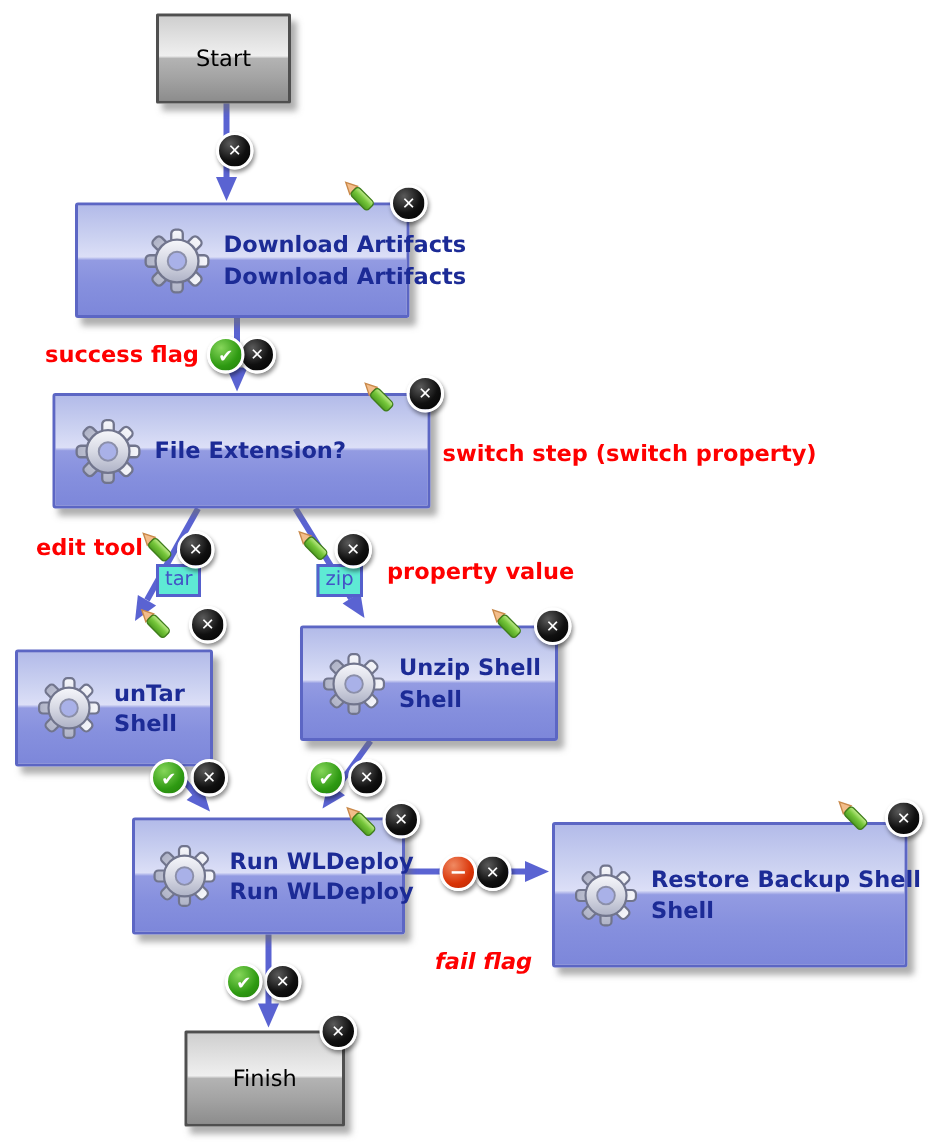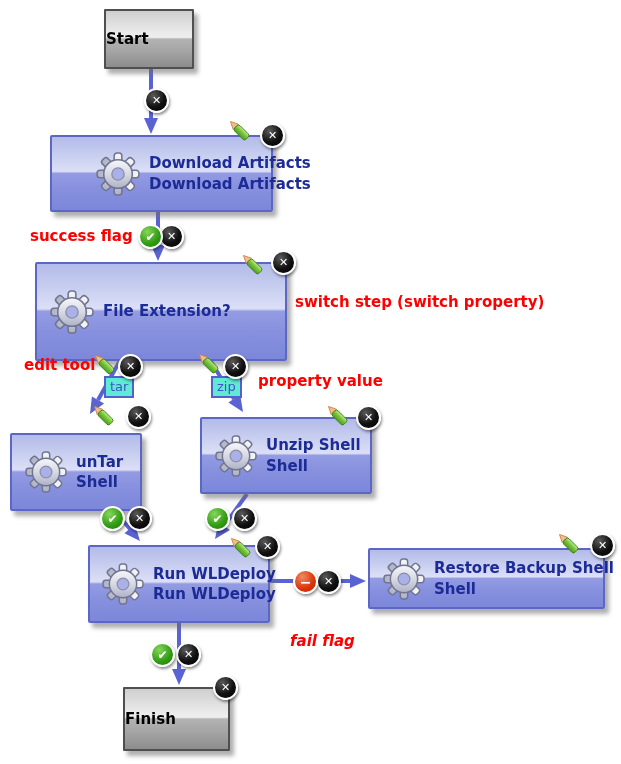--- a/index.html
+++ b/index.html
@@ -15,21 +15,22 @@
     border:2px solid #5c66c4;border-radius:2px;
     background:linear-gradient(180deg,#b3bbe9 0%,#ccd2f1 30%,#dcdff7 47%,#939be2 50%,#8690de 72%,#7d87da 100%);
     box-shadow:4px 5px 4px rgba(110,110,110,.55);
     color:#1c2b96;font-weight:bold;font-size:15px;
     padding:0 8px 0 13px;gap:9px;
   }
   .node-gray{
     border:2px solid #4f4f4f;border-radius:1px;
     background:linear-gradient(180deg,#cfcfcf 0%,#e4e4e4 30%,#efefef 47%,#b3b3b3 50%,#a4a4a4 72%,#8d8d8d 100%);
     box-shadow:4px 5px 4px rgba(110,110,110,.55);
-    color:#000;font-weight:bold;font-size:15px;
+    color:#000;font-weight:normal;font-size:15px;
+    justify-content:center;
   }
   .node-text{line-height:1.36;white-space:nowrap;}
 
   
   .badge{
     position:absolute;z-index:4;width:21px;height:21px;border-radius:50%;
     border:2px solid #fff;box-shadow:1px 2px 3px rgba(0,0,0,.45);
     display:flex;align-items:center;justify-content:center;
     color:#fff;font-weight:bold;font-size:12px;line-height:1;
     cursor:default;user-select:none;
@@ -103,21 +104,21 @@
         <circle cx="20" cy="20" r="13"></circle>
       </g>
       <circle cx="20" cy="20" r="5.6" fill="#a9b1e8" stroke="#8b8fa9" stroke-width="1.2"></circle>
     </svg>
     <div class="node-text">
       <div>Download Artifacts</div>
       <div>Download Artifacts</div>
     </div>
   </div>
 
-  <div class="node node-blue" style="left:35px;top:262px;width:252px;height:99px;">
+  <div class="node node-blue" style="left:35px;top:262px;width:252px;height:77px;">
     <svg class="gear" width="44" height="44" viewBox="0 0 40 40">
       <g fill="url(#gearGrad)" stroke="#71758d" stroke-width="1.4">
         <rect x="16.5" y="1" width="7" height="38" rx="2.5"></rect>
         <rect x="16.5" y="1" width="7" height="38" rx="2.5" transform="rotate(45 20 20)"></rect>
         <rect x="16.5" y="1" width="7" height="38" rx="2.5" transform="rotate(90 20 20)"></rect>
         <rect x="16.5" y="1" width="7" height="38" rx="2.5" transform="rotate(135 20 20)"></rect>
         <circle cx="20" cy="20" r="13"></circle>
       </g>
       <circle cx="20" cy="20" r="5.6" fill="#a9b1e8" stroke="#8b8fa9" stroke-width="1.2"></circle>
     </svg>
@@ -170,21 +171,21 @@
         <circle cx="20" cy="20" r="13"></circle>
       </g>
       <circle cx="20" cy="20" r="5.6" fill="#a9b1e8" stroke="#8b8fa9" stroke-width="1.2"></circle>
     </svg>
     <div class="node-text">
       <div>Run WLDeploy</div>
       <div>Run WLDeploy</div>
     </div>
   </div>
 
-  <div class="node node-blue" style="left:368px;top:548px;width:237px;height:61px;">
+  <div class="node node-blue" style="left:368px;top:548px;width:237px;height:97px;">
     <svg class="gear" width="42" height="42" viewBox="0 0 40 40">
       <g fill="url(#gearGrad)" stroke="#71758d" stroke-width="1.4">
         <rect x="16.5" y="1" width="7" height="38" rx="2.5"></rect>
         <rect x="16.5" y="1" width="7" height="38" rx="2.5" transform="rotate(45 20 20)"></rect>
         <rect x="16.5" y="1" width="7" height="38" rx="2.5" transform="rotate(90 20 20)"></rect>
         <rect x="16.5" y="1" width="7" height="38" rx="2.5" transform="rotate(135 20 20)"></rect>
         <circle cx="20" cy="20" r="13"></circle>
       </g>
       <circle cx="20" cy="20" r="5.6" fill="#a9b1e8" stroke="#8b8fa9" stroke-width="1.2"></circle>
     </svg>

